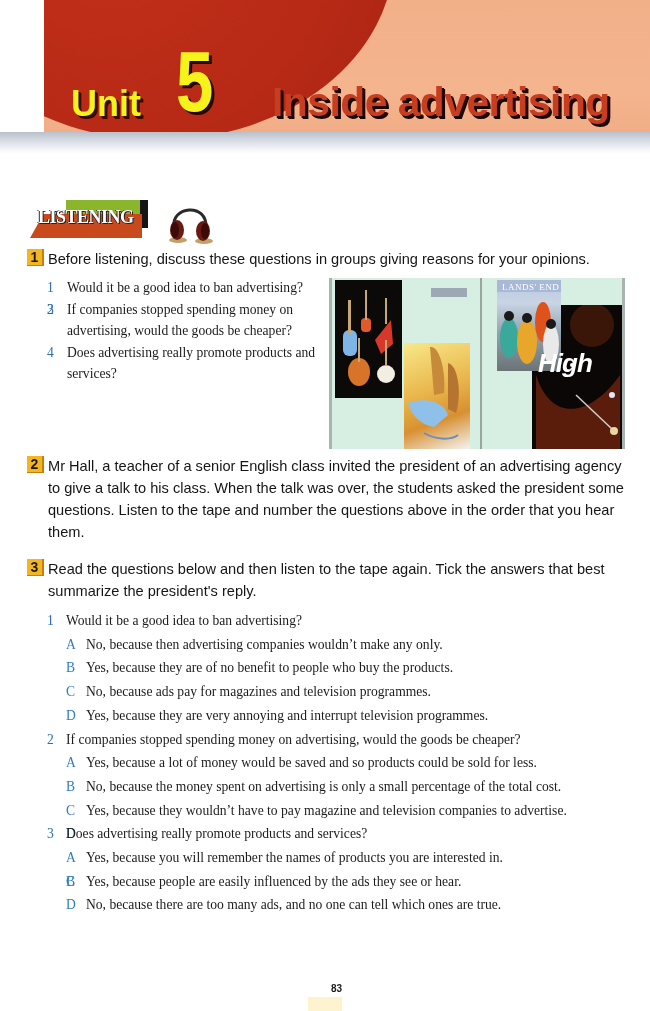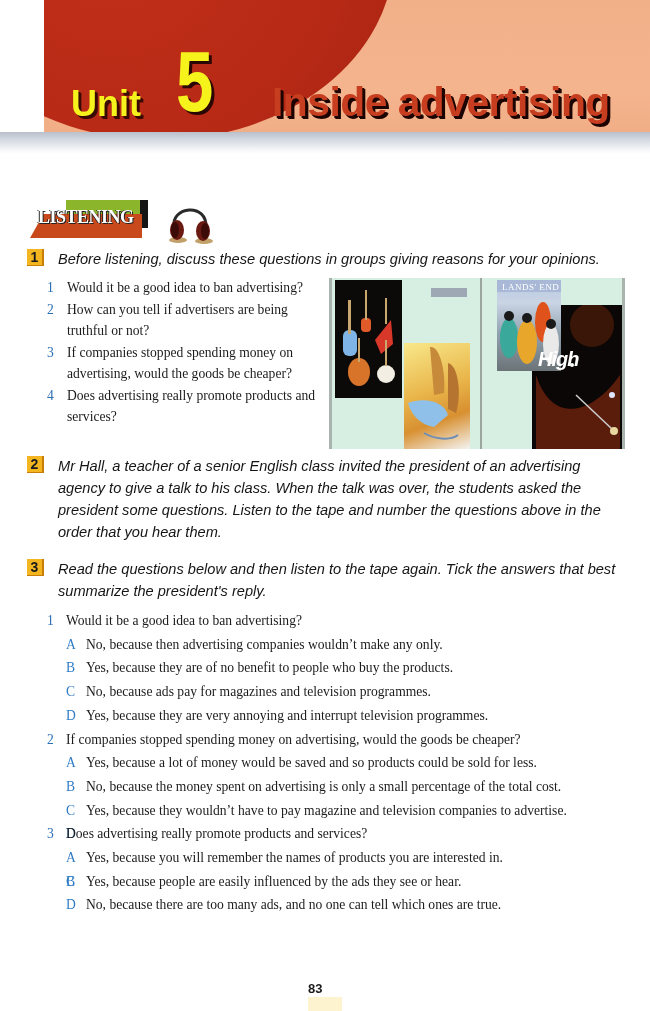--- a/index.html
+++ b/index.html
@@ -76,21 +76,21 @@
       background: #f3b520; border-right: 2px solid #c77f0a; border-bottom: 1px solid #c77f0a;
       color: #1a1a1a; font-family: "Liberation Sans", sans-serif; font-weight: 700;
       font-size: 14px; line-height: 17px; text-align: center;
       position: absolute; left: 0; top: 1px;
     }
     .exercise {
       position: absolute; left: 27px; width: 600px;
       font-family: "Liberation Sans", sans-serif; font-size: 14.6px; line-height: 22px;
       color: #151515;
     }
-    .exercise .ex-text { display: block; padding-left: 31px; font-style: italic; }
+    .exercise .ex-text { display: block; padding-left: 21px; }
 
     
     .qlist {
       position: absolute; font-family: "Liberation Serif", serif; font-size: 13.6px;
       color: #1b1b1b;
     }
     .qrow { position: relative; padding-left: 20px; line-height: 21.5px; }
     .qnum {
       position: absolute; left: 0; top: 0; color: #2c6fb5;
       font-family: "Liberation Serif", serif;
@@ -111,33 +111,33 @@
     }
     .ad-divider { position: absolute; left: 148px; top: 0; width: 2px; height: 171px; background: #9aa69f; }
     .ad-guitar { position: absolute; left: 3px; top: 2px; width: 67px; height: 118px; background: #0c0a08; }
     .ad-shoe { position: absolute; left: 72px; top: 65px; width: 66px; height: 106px; background: linear-gradient(160deg,#f8e88a 0%, #e9b54a 45%, #d89031 70%, #f4f4f2 100%); }
     .ad-graybar { position: absolute; left: 99px; top: 10px; width: 36px; height: 9px; background: #9ea7b4; }
     .ad-penguin { position: absolute; left: 165px; top: 2px; width: 64px; height: 91px; background: linear-gradient(180deg,#b9c8e0 0%, #c9d4e4 25%, #8fa0ad 60%, #6b7377 100%); }
     .ad-high { position: absolute; left: 200px; top: 27px; width: 92px; height: 144px; background: #0a0706; }
     .ad-high-text {
       position: absolute; left: 206px; top: 70px;
       font-family: "Liberation Sans", sans-serif; font-style: italic; font-weight: 900;
-      font-size: 20px; color: #ffffff; letter-spacing: -1px;
+      font-size: 26px; color: #ffffff; letter-spacing: -1px;
     }
     .ad-lands {
       position: absolute; left: 170px; top: 4px; font-family: "Liberation Serif", serif;
       font-size: 9px; color: #ffffff; letter-spacing: 0.5px;
     }
 
     
     .page-num {
       position: absolute; left: 308px; top: 979px; width: 34px; height: 32px;
       background: linear-gradient(180deg, #ffffff 0%, #ffffff 55%, #fdf3cf 56%, #fdf3cf 100%);
-      text-align: left; font-family: "Liberation Sans", sans-serif; font-weight: 700;
-      font-size: 13px; line-height: 20px; color: #1a1a1a;
+      text-align: right; font-family: "Liberation Sans", sans-serif; font-weight: 700;
+      font-size: 10px; line-height: 20px; color: #1a1a1a;
     }
   </style>
 </head>
 <body>
 
 <div class="banner">
   <div class="banner-circle"></div>
   <div class="unit-word">Unit</div>
   <div class="unit-number">5</div>
   <div class="unit-title">Inside advertising</div>
@@ -165,21 +165,20 @@
   <span class="ex-text">Before listening, discuss these questions in groups giving reasons for your opinions.</span>
 </div>
 
 <div class="qlist" style="left:47px; top:277px; width:270px;">
   <div class="qrow">
     <span class="qnum">1</span>
     <span>Would it be a good idea to ban advertising?</span>
   </div>
   <div class="qrow">
     <span class="qnum">2</span>
-    <span>How can you tell if advertisers are being truthful or not?</span>
   </div>
   <div class="qrow">
     <span class="qnum">3</span>
     <span>If companies stopped spending money on advertising, would the goods be cheaper?</span>
   </div>
   <div class="qrow">
     <span class="qnum">4</span>
     <span>Does advertising really promote products and services?</span>
   </div>
 </div>

